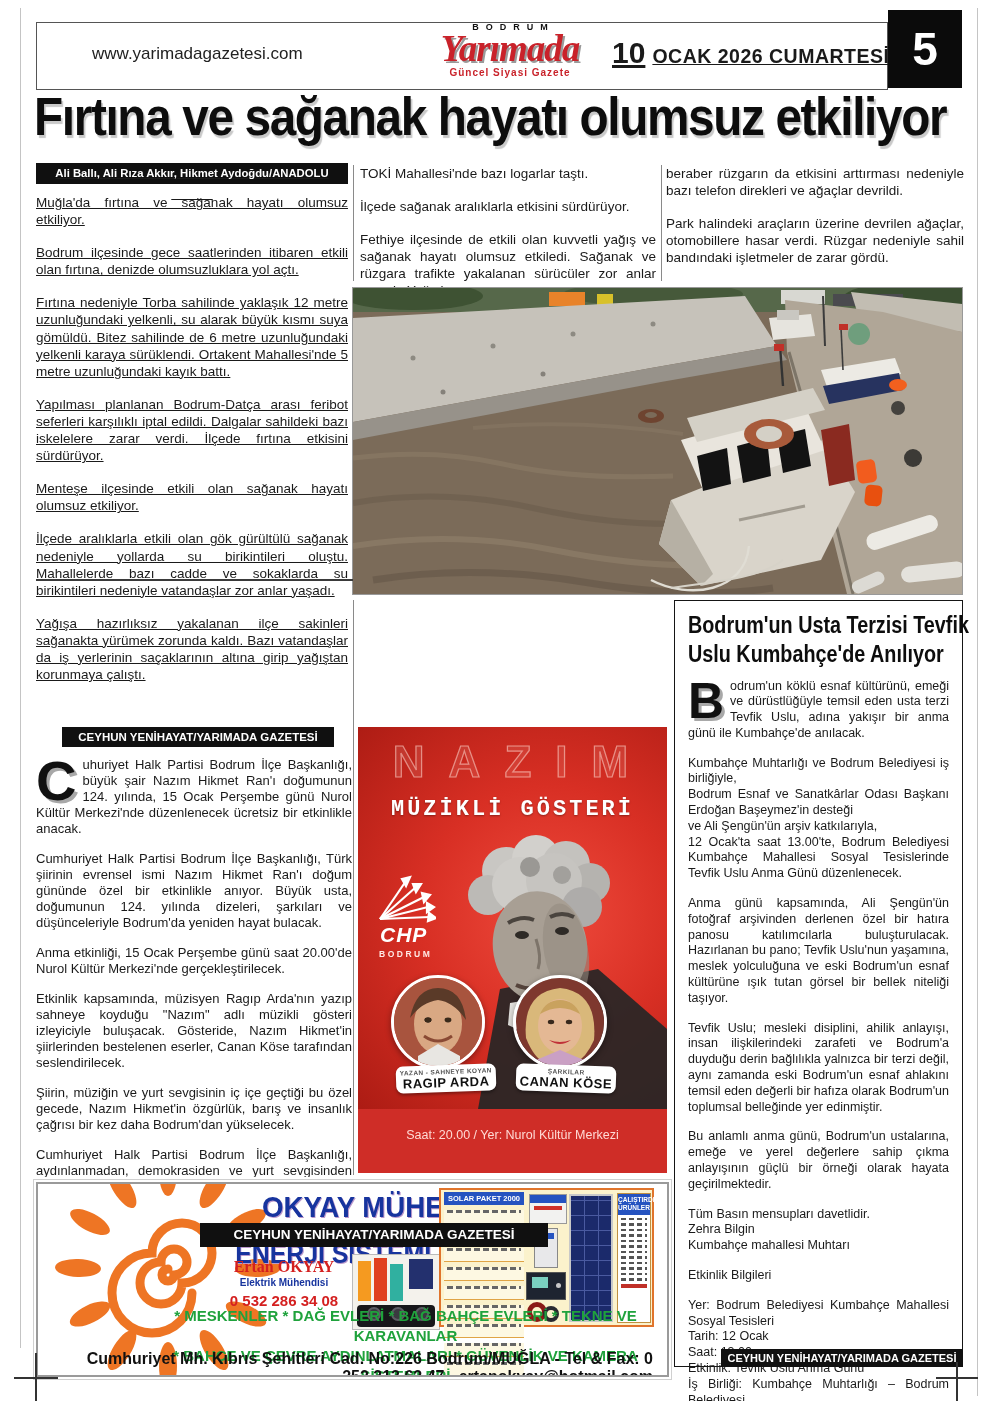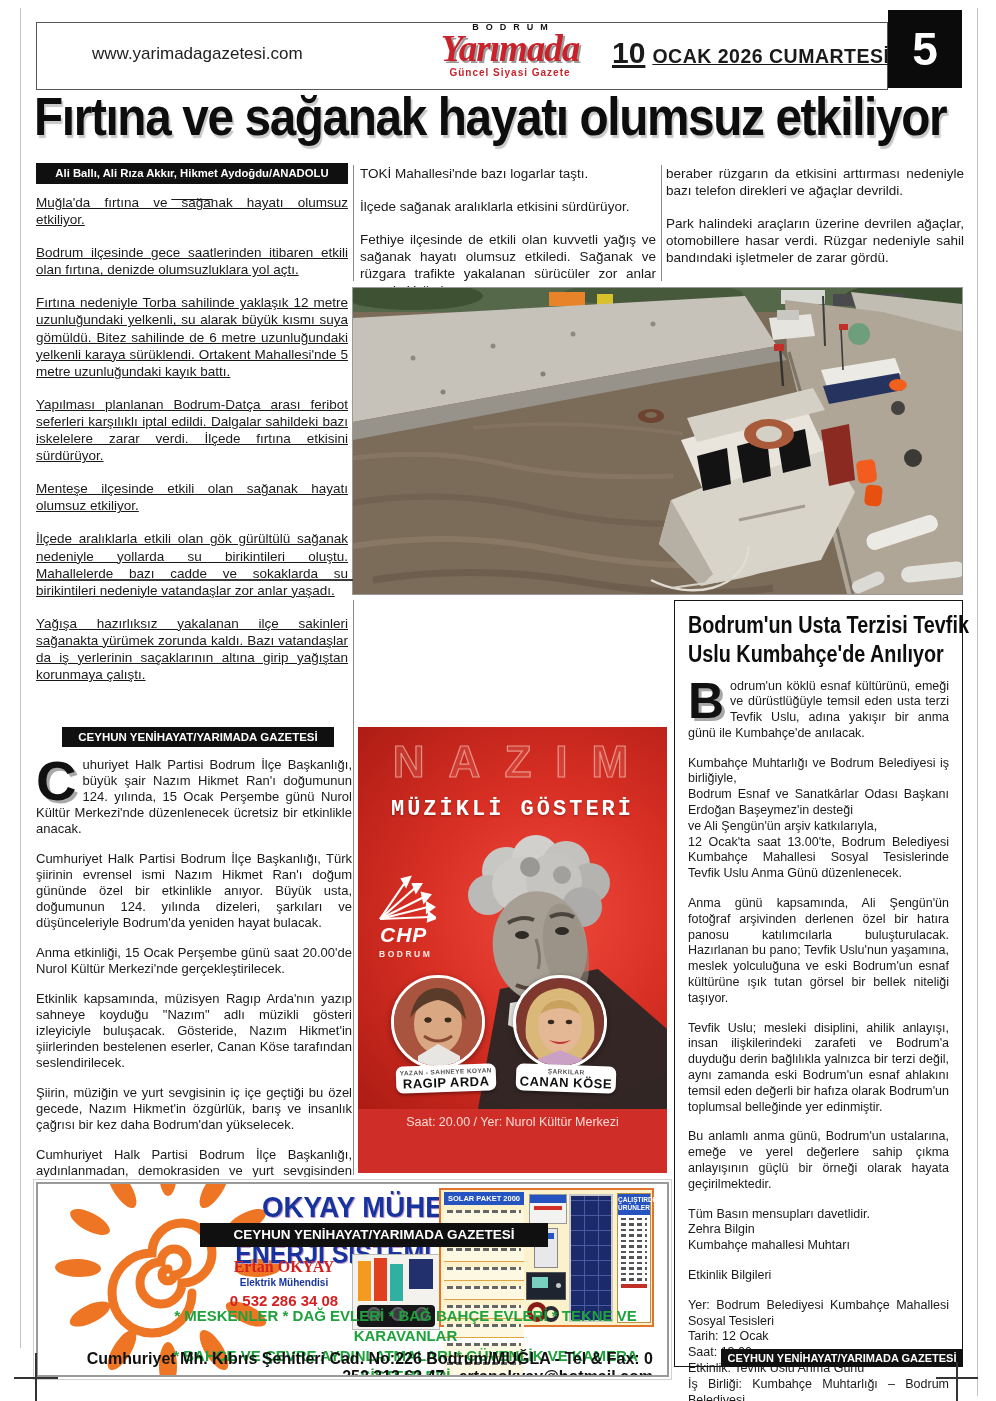--- a/index.html
+++ b/index.html
@@ -35,21 +35,21 @@
   .nazim{top:10px;width:100%;text-align:center;font-size:44px;font-weight:bold;letter-spacing:24px;padding-left:20px;box-sizing:border-box;color:rgba(255,235,230,0.10);-webkit-text-stroke:1.2px rgba(255,220,212,0.55);}
   .muzikli{top:70px;width:100%;text-align:center;color:#fff;font-weight:bold;font-size:22px;letter-spacing:3px;text-shadow:0 1px 2px rgba(0,0,0,.35);font-family:Liberation Mono, monospace;}
   .chp-txt{left:22px;top:196px;color:#fff;font-weight:bold;font-style:italic;font-size:21px;letter-spacing:1px;}
   .chp-sub{left:21px;top:222px;color:#ffe9e5;font-size:8.5px;letter-spacing:2.5px;font-weight:bold;}
   .pcircle{width:88px;height:88px;border-radius:50%;border:3px solid #fff;overflow:hidden;box-shadow:0 2px 6px rgba(0,0,0,.4);}
   .pbadge{background:#fff;border-radius:7px;text-align:center;padding:3px 2px 2px;box-shadow:0 2px 3px rgba(0,0,0,.35);}
   .pbadge .role{font-size:6.5px;font-weight:bold;color:#555;letter-spacing:.4px;}
   .pbadge .name{font-size:13px;font-weight:bold;color:#101010;letter-spacing:.5px;}
   .pbanner{left:0;bottom:0;width:100%;height:64px;background:#cf2d27;text-align:center;color:#fff;}
   .pbanner .bdate{font-size:25px;font-weight:bold;letter-spacing:2px;margin-top:8px;}
-  .pbanner .binfo{font-size:12.5px;margin-top:6px;color:#ffd9d4;}
+  .pbanner .binfo{font-size:12.5px;margin-top:19px;color:#ffd9d4;}
   
   .adbox{left:36px;top:1182px;width:633px;height:195px;border:2px solid #9a9a9a;outline:1px solid #d0d0d0;outline-offset:2px;background:#fff;box-sizing:border-box;overflow:hidden;}
   .ad-co1{left:150px;top:6px;width:440px;text-align:center;font-size:30px;font-weight:800;color:#17349e;white-space:nowrap;transform:scaleX(0.92);transform-origin:center;text-shadow:1px 1px 0 #b9c;letter-spacing:0;}
   .ad-co2{left:120px;top:55px;width:400px;text-align:center;font-size:27px;font-weight:800;color:#17349e;white-space:nowrap;transform:scaleX(0.92);text-shadow:1px 1px 0 #b9c;}
   .ad-bar{left:162px;top:39px;width:348px;height:24px;background:#101010;color:#fff;font-weight:bold;font-size:13.5px;text-align:center;line-height:24px;z-index:6;}
   .ad-person{left:176px;top:74px;width:140px;text-align:center;line-height:1.15;}
   .ad-person .nm{font-family:"Liberation Serif",serif;font-weight:bold;font-size:16px;color:#d42020;}
   .ad-person .tt{font-size:10px;color:#17349e;font-weight:bold;margin-top:1px;}
   .ad-person .ph{font-size:15px;font-weight:bold;color:#d42020;margin-top:3px;}
   .ad-green{left:95px;top:122px;width:545px;text-align:center;color:#1fa23c;font-weight:800;font-size:15px;line-height:20px;white-space:pre-line;}

